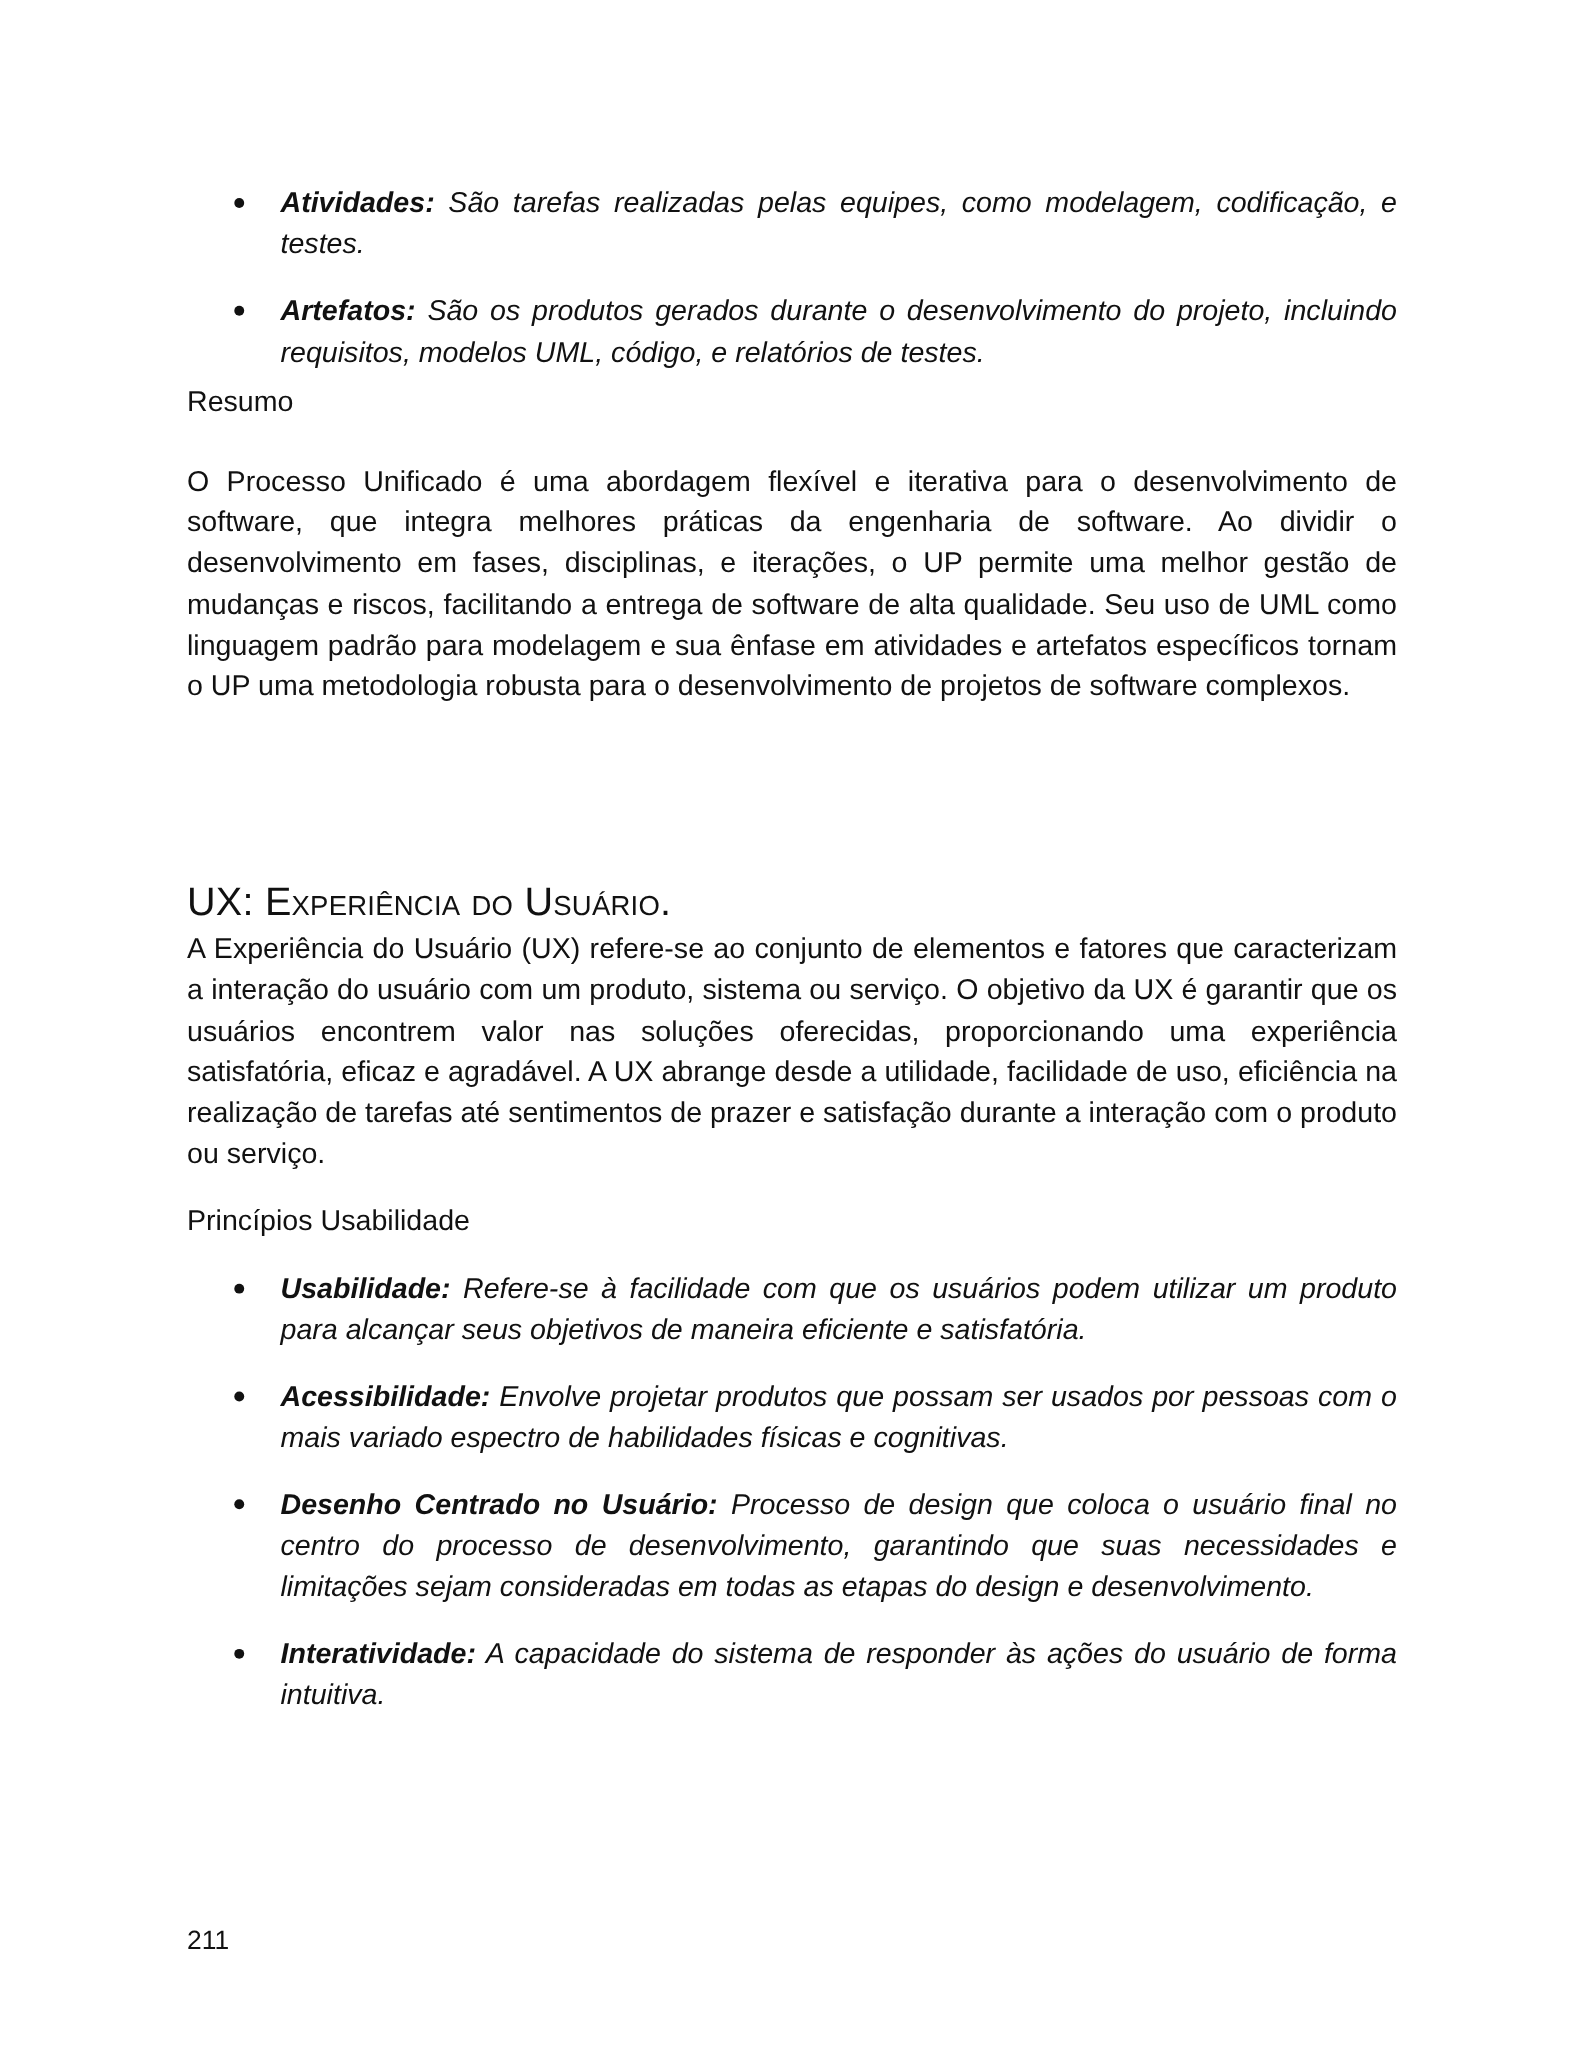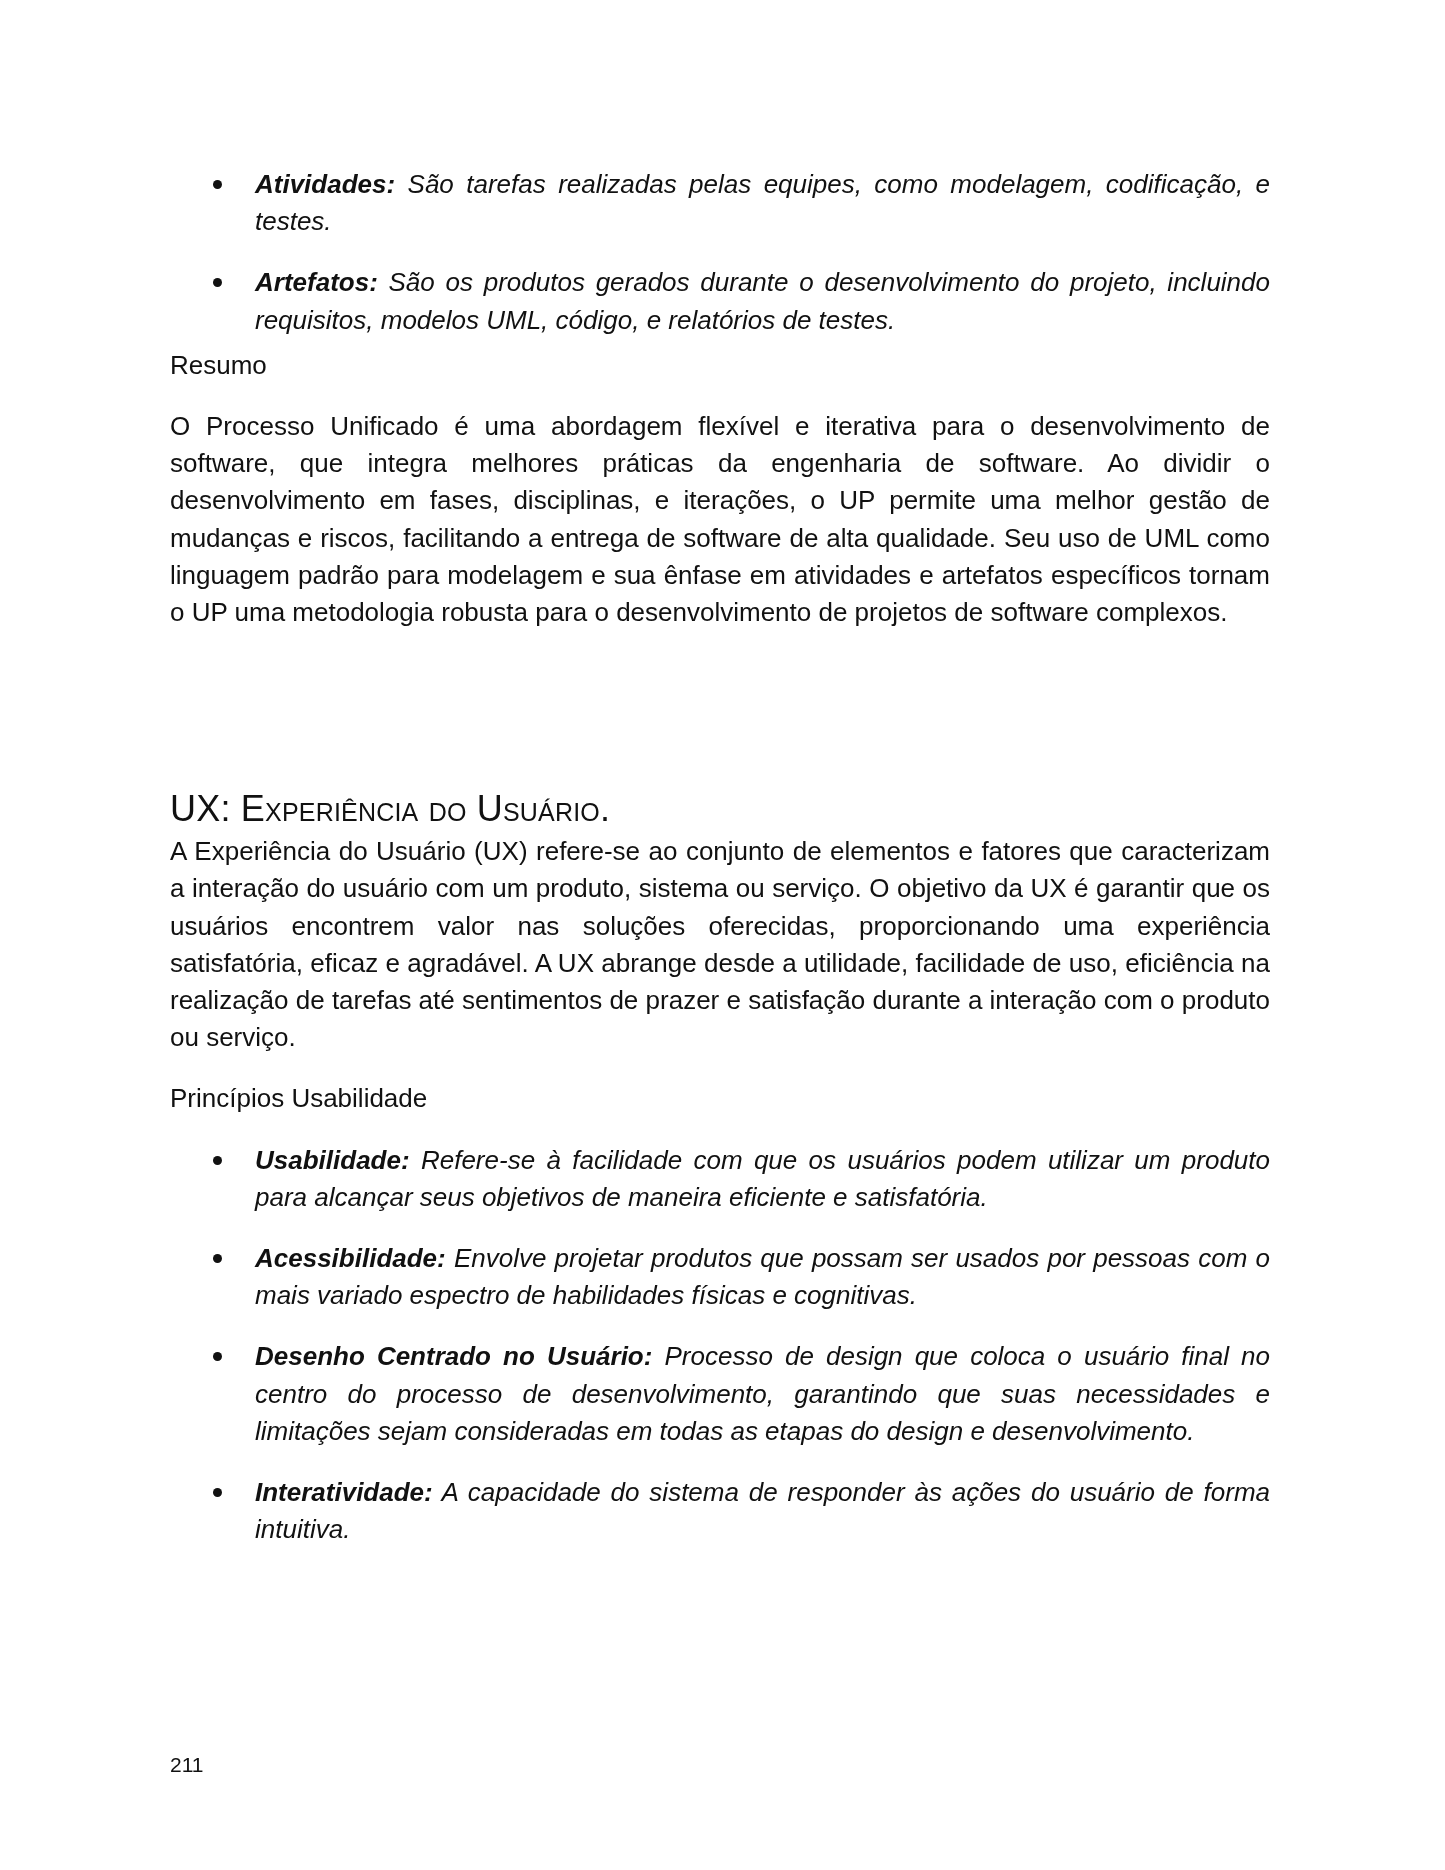--- a/index.html
+++ b/index.html
@@ -46,21 +46,21 @@
       width: 9px;
       height: 9px;
       border-radius: 50%;
       background: #111111;
     }
     ul.bullets li b {
       font-weight: bold;
     }
     .label-line {
       margin-top: 2px;
-      margin-bottom: 24px;
+      margin-bottom: 35px;
     }
     .resumo-label {
       margin-top: -6px;
     }
     .section-heading {
       margin-top: 158px;
       margin-bottom: 4px;
       font-size: 36px;
       line-height: 40px;
       font-variant: small-caps;
@@ -71,21 +71,21 @@
       margin-top: 24px;
       margin-bottom: 24px;
     }
     .ux-bullets {
       margin-top: 0;
     }
     .page-number {
       position: absolute;
       left: 170px;
       top: 1750px;
-      font-size: 21px;
+      font-size: 24px;
       line-height: 30px;
       color: #111111;
     }
   </style>
 </head>
 <body>
 
 <div class="page">
 
   <ul class="bullets">

